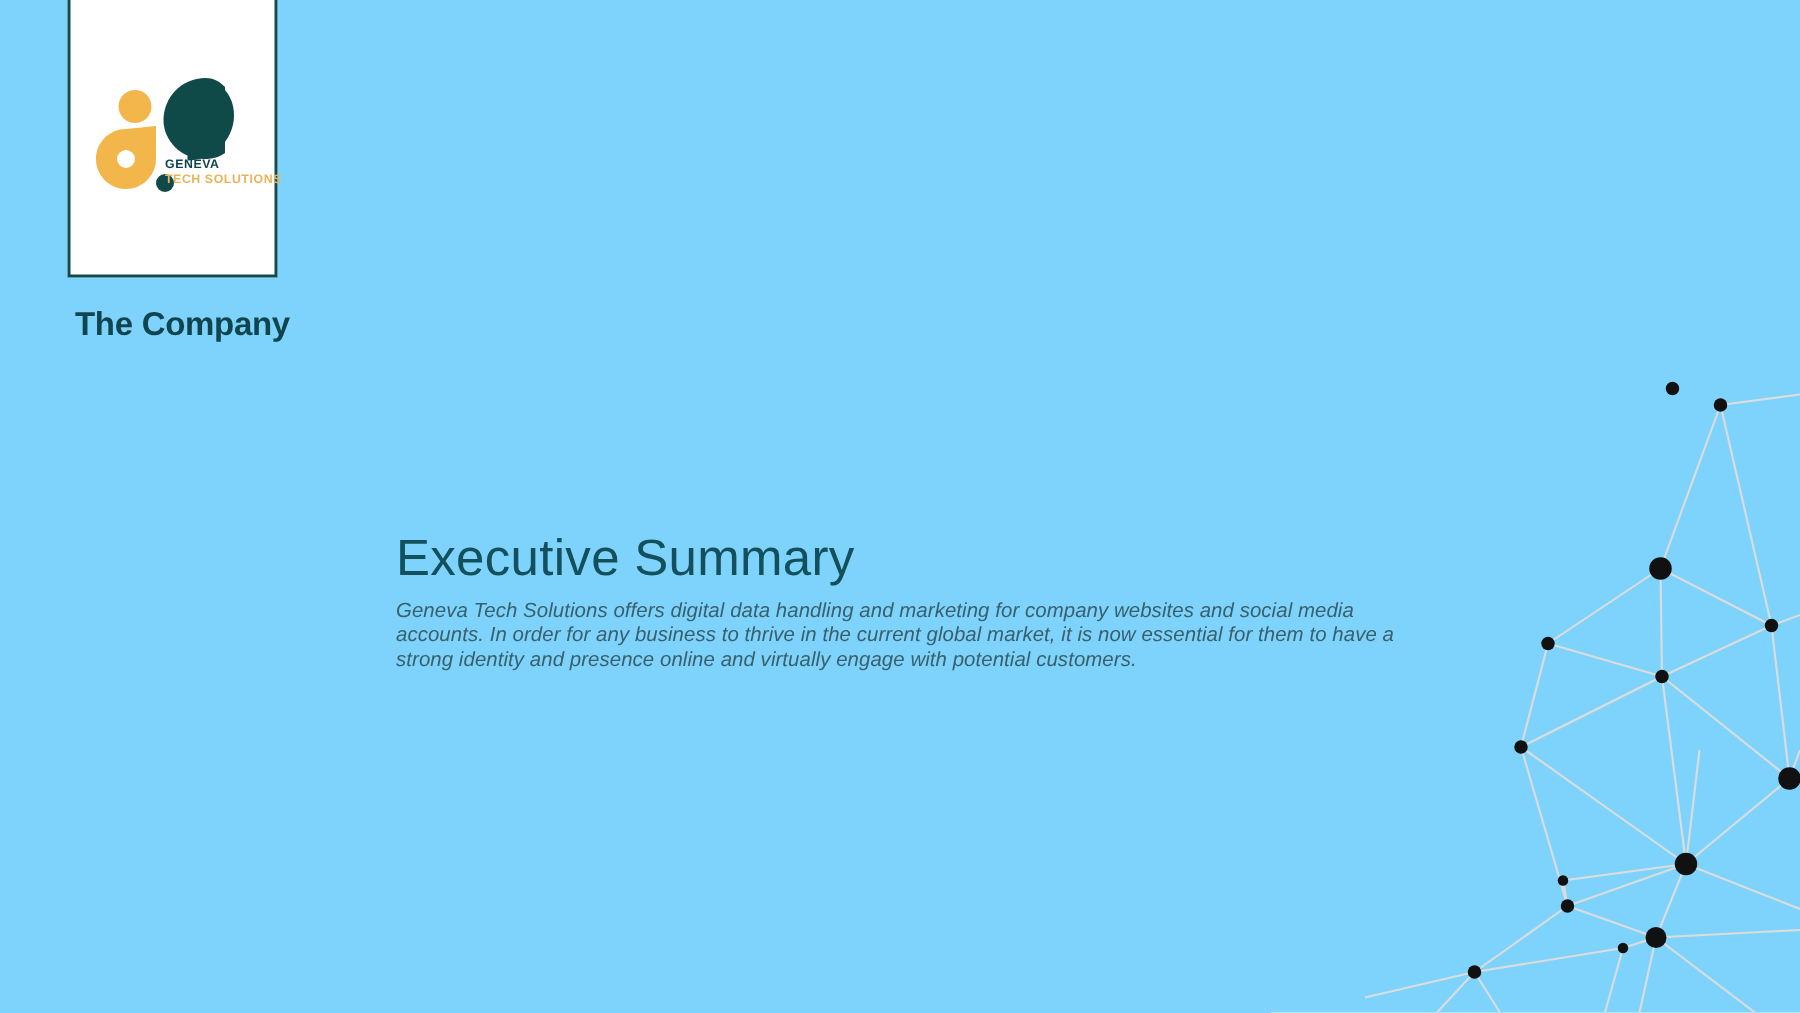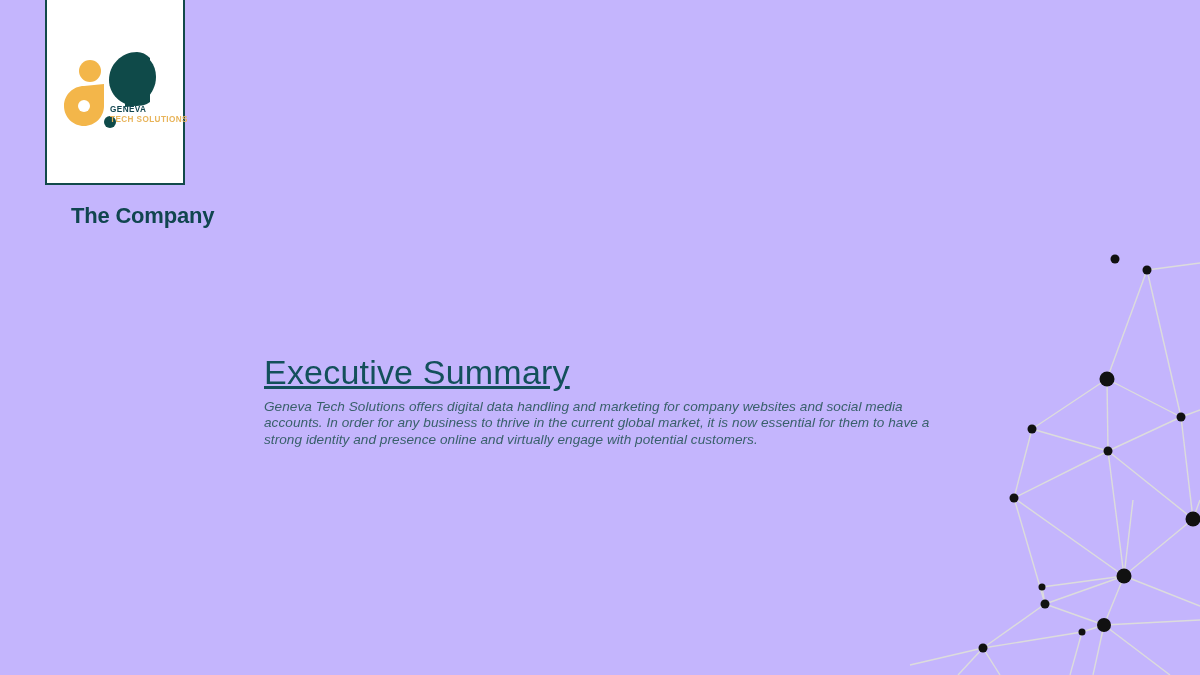--- a/index.html
+++ b/index.html
@@ -12,21 +12,21 @@
     height: 675px;
     position: relative;
     overflow: hidden;
     font-family: "Liberation Sans", sans-serif;
     -webkit-font-smoothing: antialiased;
   }
 
   .slide {
     position: absolute;
     inset: 0;
-    background: #c4b5fd;
+    background: #7dd3fc;
   }
 
   
   .logo-frame {
     position: absolute;
     left: 45px;
     top: -14px;
     width: 140px;
     height: 199px;
     border: 2px solid #124a4a;
@@ -45,34 +45,32 @@
   
   .company-title {
     position: absolute;
     left: 50px;
     top: 203px;
     font-size: 22px;
     font-weight: bold;
     color: #10454f;
     letter-spacing: -0.2px;
     white-space: nowrap;
-    margin-left: 21px;
   }
 
   
   .exec-heading {
     position: absolute;
     left: 264px;
     top: 330px;
     font-size: 34px;
     font-weight: 300;
     color: #13505b;
     letter-spacing: 0.2px;
     white-space: nowrap;
-    text-decoration: underline;
   }
 
   .exec-body {
     position: absolute;
     left: 264px;
     top: 385px;
     width: 680px;
     font-size: 13.6px;
     line-height: 16.6px;
     color: #39606b;

